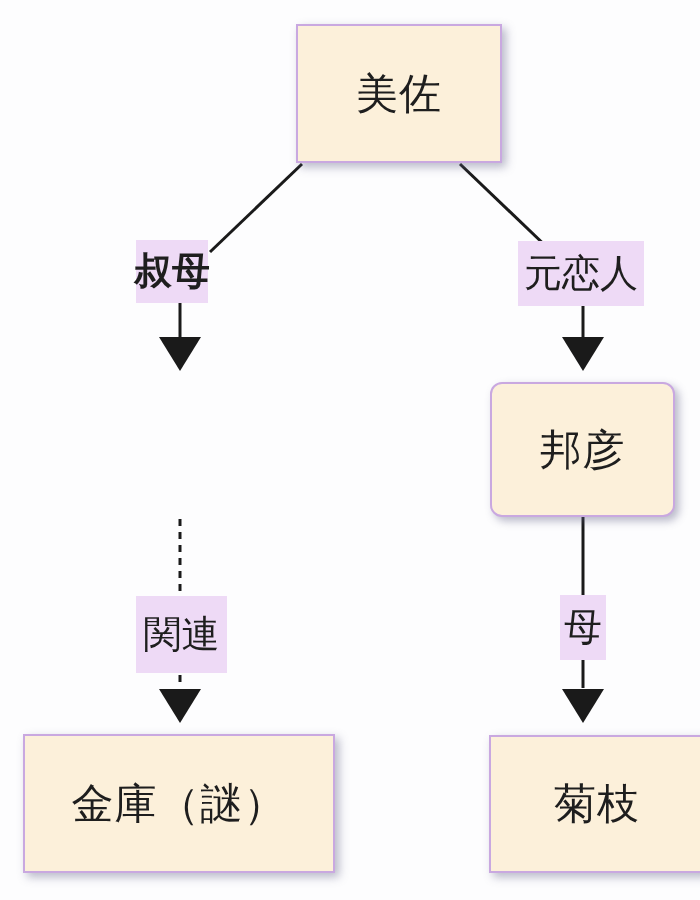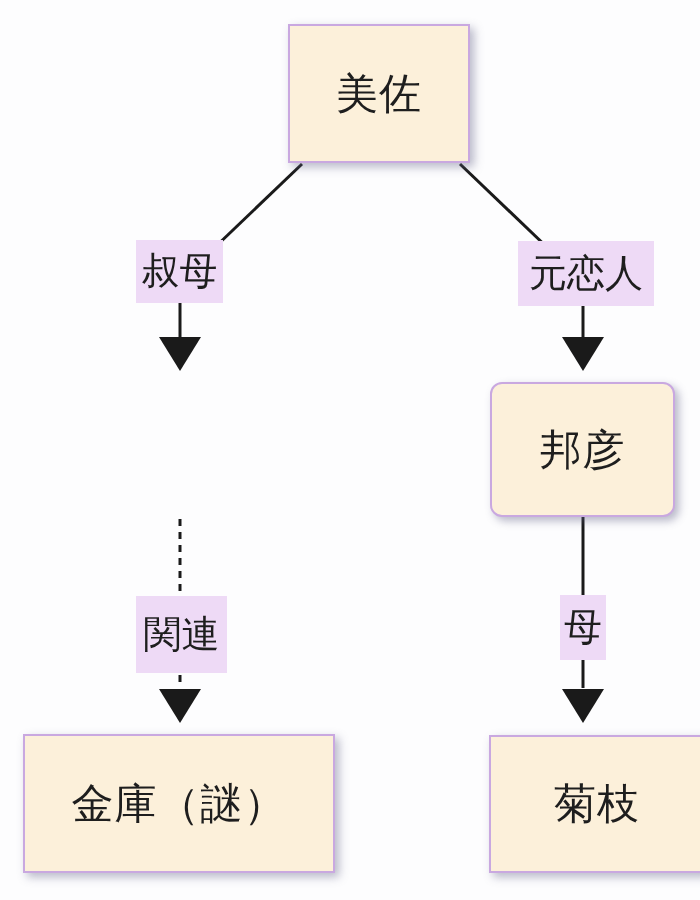--- a/index.html
+++ b/index.html
@@ -56,28 +56,28 @@
     z-index: 2;
     background: var(--label-bg);
     display: flex;
     align-items: center;
     justify-content: center;
     font-size: 38px;
     color: var(--text);
     white-space: nowrap;
   }
   
-  .node-misa     { left: 288px; top: 24px;  width: 182px; height: 139px; }
+  .node-misa     { left: 296px; top: 24px;  width: 206px; height: 139px; }
   .node-yayoi    { left: 87px;  top: 382px; width: 185px; height: 135px; }
   .node-kunihiko { left: 490px; top: 382px; width: 185px; height: 135px; border-radius: 12px; }
   .node-safe     { left: 23px;  top: 734px; width: 312px; height: 139px; }
   .node-kikue    { left: 489px; top: 735px; width: 216px; height: 138px; }
   
-  .label-aunt     { left: 136px; top: 240px; width: 87px;  height: 63px; }
-  .label-ex-lover { left: 518px; top: 241px; width: 136px; height: 65px; }
+  .label-aunt     { left: 136px; top: 240px; width: 72px;  height: 63px; font-weight: bold; }
+  .label-ex-lover { left: 518px; top: 241px; width: 126px; height: 65px; }
   .label-related  { left: 136px; top: 596px; width: 91px;  height: 77px; }
   .label-mother   { left: 560px; top: 595px; width: 46px;  height: 65px; }
 </style>
 </head>
 <body>
 
 <div class="diagram">
 
   <svg class="edges-svg" width="700" height="900" viewBox="0 0 700 900">
 

